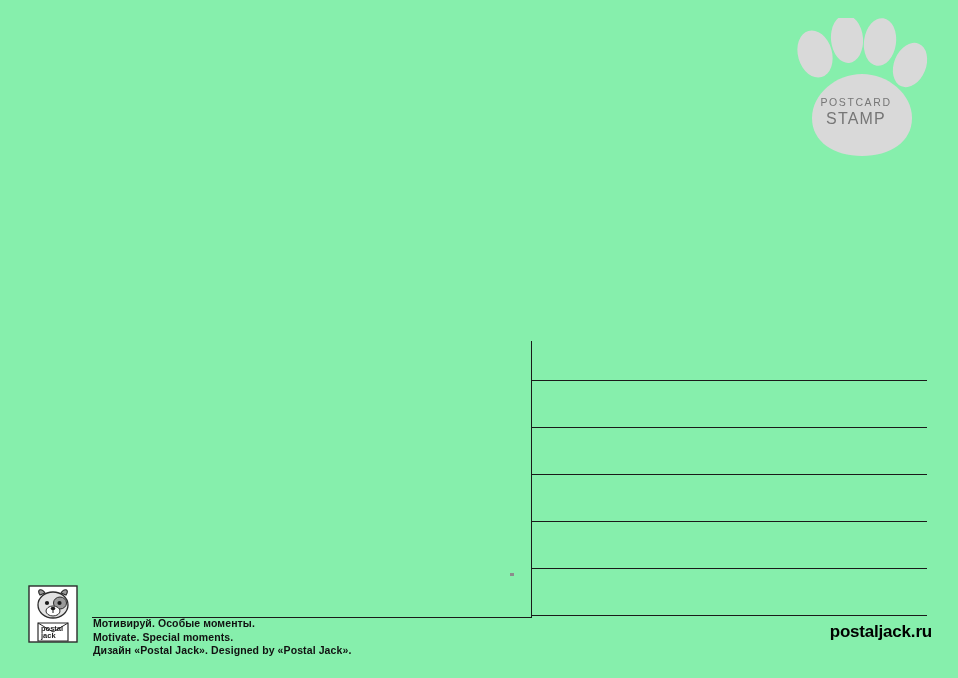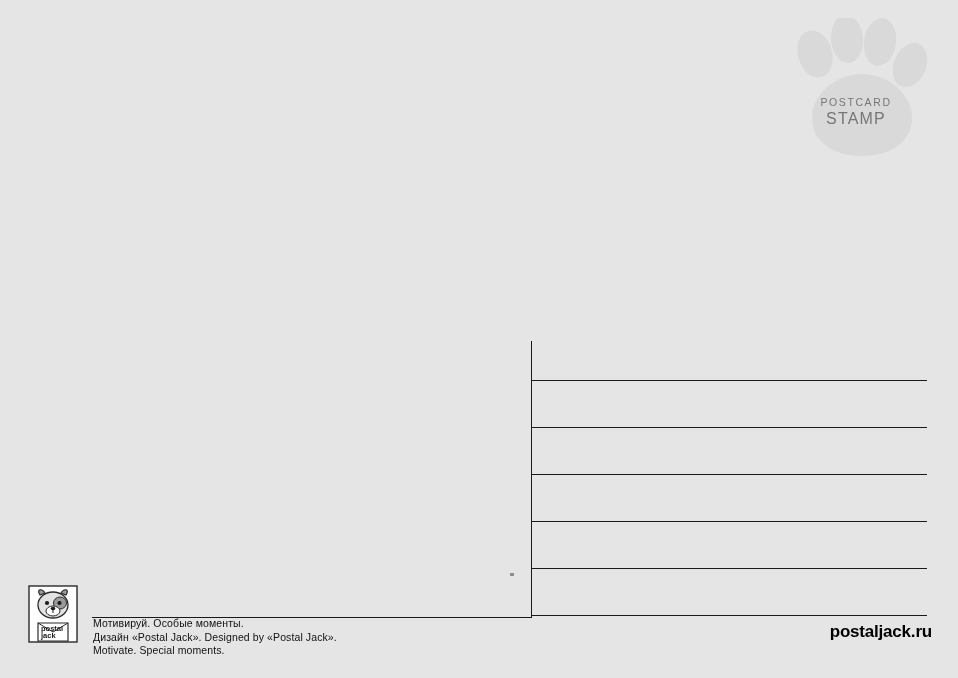--- a/index.html
+++ b/index.html
@@ -14,21 +14,21 @@
     overflow: hidden;
     font-family: "Liberation Sans", sans-serif;
     color: #000000;
   }
 
   .postcard {
     position: absolute;
     left: 0; top: 0;
     width: 958px;
     height: 678px;
-    background: #e5e5e5;
+    background: #86efac;
   }
 
   
   .stamp-area {
     position: absolute;
     right: 22px;
     top: 18px;
     width: 160px;
     height: 145px;
   }
@@ -111,21 +111,21 @@
     top: 585px;
     width: 50px;
     height: 58px;
   }
   .footer-text {
     position: absolute;
     left: 93px;
     top: 617px;
     font-size: 10.5px;
     line-height: 13.6px;
-    font-weight: normal;
+    font-weight: bold;
     color: #111111;
     letter-spacing: 0.1px;
   }
   .footer-text div { white-space: nowrap; }
   .site {
     position: absolute;
     right: 26px;
     top: 622px;
     font-size: 17px;
     font-weight: bold;
@@ -187,19 +187,19 @@
 
       <path d="M10 56 L10 38 L40 38 L40 56 Z" fill="#ffffff" stroke="#2b2b2b" stroke-width="1.2"></path>
       <path d="M10 38 L25 47 L40 38" fill="none" stroke="#2b2b2b" stroke-width="1"></path>
       <text x="13" y="46" font-family="Liberation Sans, sans-serif" font-size="7.5" font-weight="bold" fill="#1b1b1b">postal</text>
       <text x="13" y="53" font-family="Liberation Sans, sans-serif" font-size="7.5" font-weight="bold" fill="#1b1b1b">jack</text>
     </svg>
   </div>
 
   <div class="footer-text">
     <div>Мотивируй. Особые моменты.</div>
+    <div>Motivate. Special moments.</div>
     <div>Дизайн «Postal Jack». Designed by «Postal Jack».</div>
-    <div>Motivate. Special moments.</div>
   </div>
 
   <div class="site">postaljack.ru</div>
 
 </div>
 
 </body></html>

